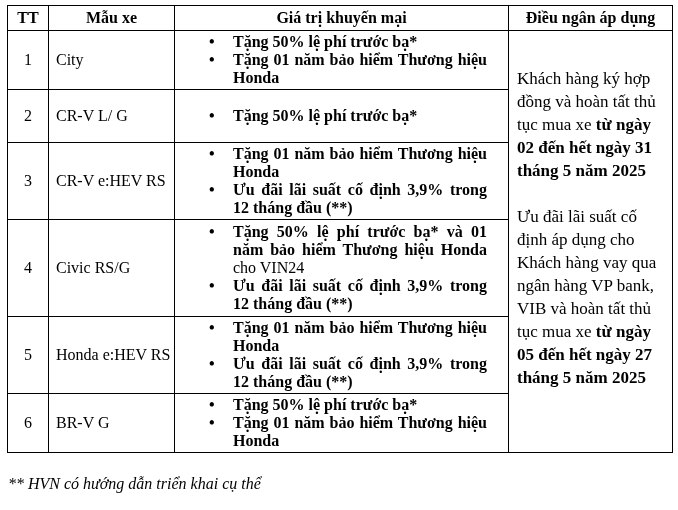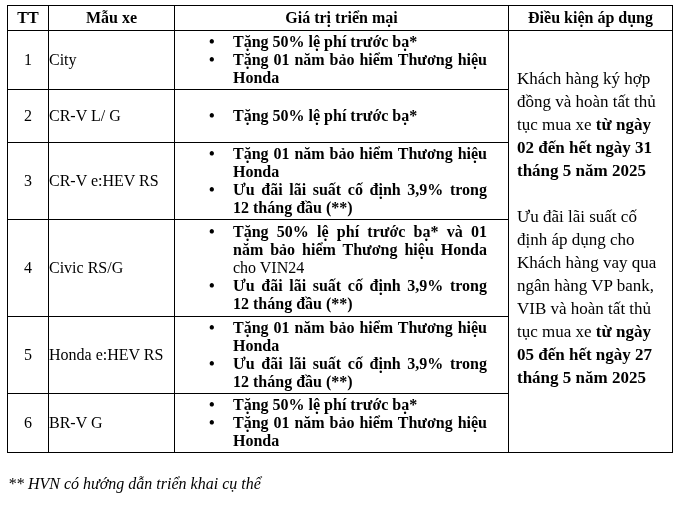--- a/index.html
+++ b/index.html
@@ -37,21 +37,21 @@
   tr.row-3 { height: 97px; }
   tr.row-4 { height: 75px; }
   tr.row-5 { height: 57px; }
 
   td.tt-cell {
     text-align: center; vertical-align: middle;
     font-size: 16px; padding: 0;
   }
   td.model-cell {
     vertical-align: middle; font-size: 16px;
-    padding: 0 2px 0 0;
+    padding: 0 2px 0 7px;
   }
   td.promo-cell { vertical-align: middle; padding: 2px 0; }
   ul.promo-list {
     margin: 0; padding: 0 21px 0 58px;
     list-style: none;
   }
   ul.promo-list li {
     position: relative;
     font-size: 16px; line-height: 18px;
     text-align: justify;
@@ -87,22 +87,22 @@
     <colgroup>
       <col class="c-tt">
         <col class="c-model">
         <col class="c-promo">
         <col class="c-cond">
     </colgroup>
     <thead>
       <tr>
         <th>TT</th>
         <th>Mẫu xe</th>
-        <th>Giá trị triển mại</th>
-        <th>Điều kiện áp dụng</th>
+        <th>Giá trị khuyến mại</th>
+        <th>Điều ngân áp dụng</th>
       </tr>
     </thead>
     <tbody id="table-body">
         <tr class="row-0">
           <td class="tt-cell">1</td>
           <td class="model-cell">City</td>
           <td class="promo-cell">
             <ul class="promo-list">
               <li><span class="seg-b">Tặng 50% lệ phí trước bạ*</span></li>
               <li><span class="seg-b">Tặng 01 năm bảo hiểm Thương hiệu Honda</span></li>

